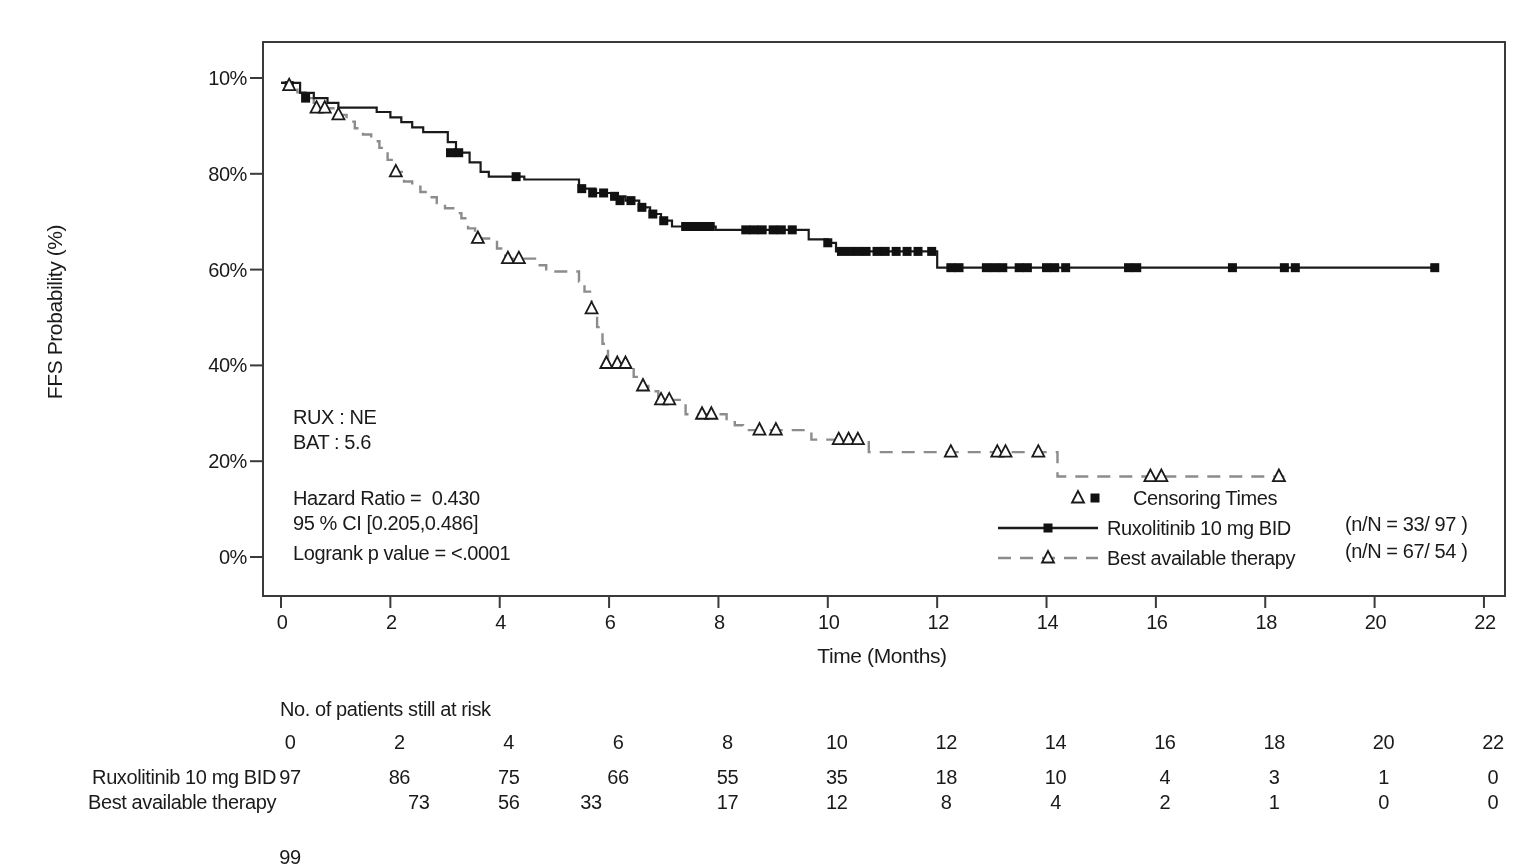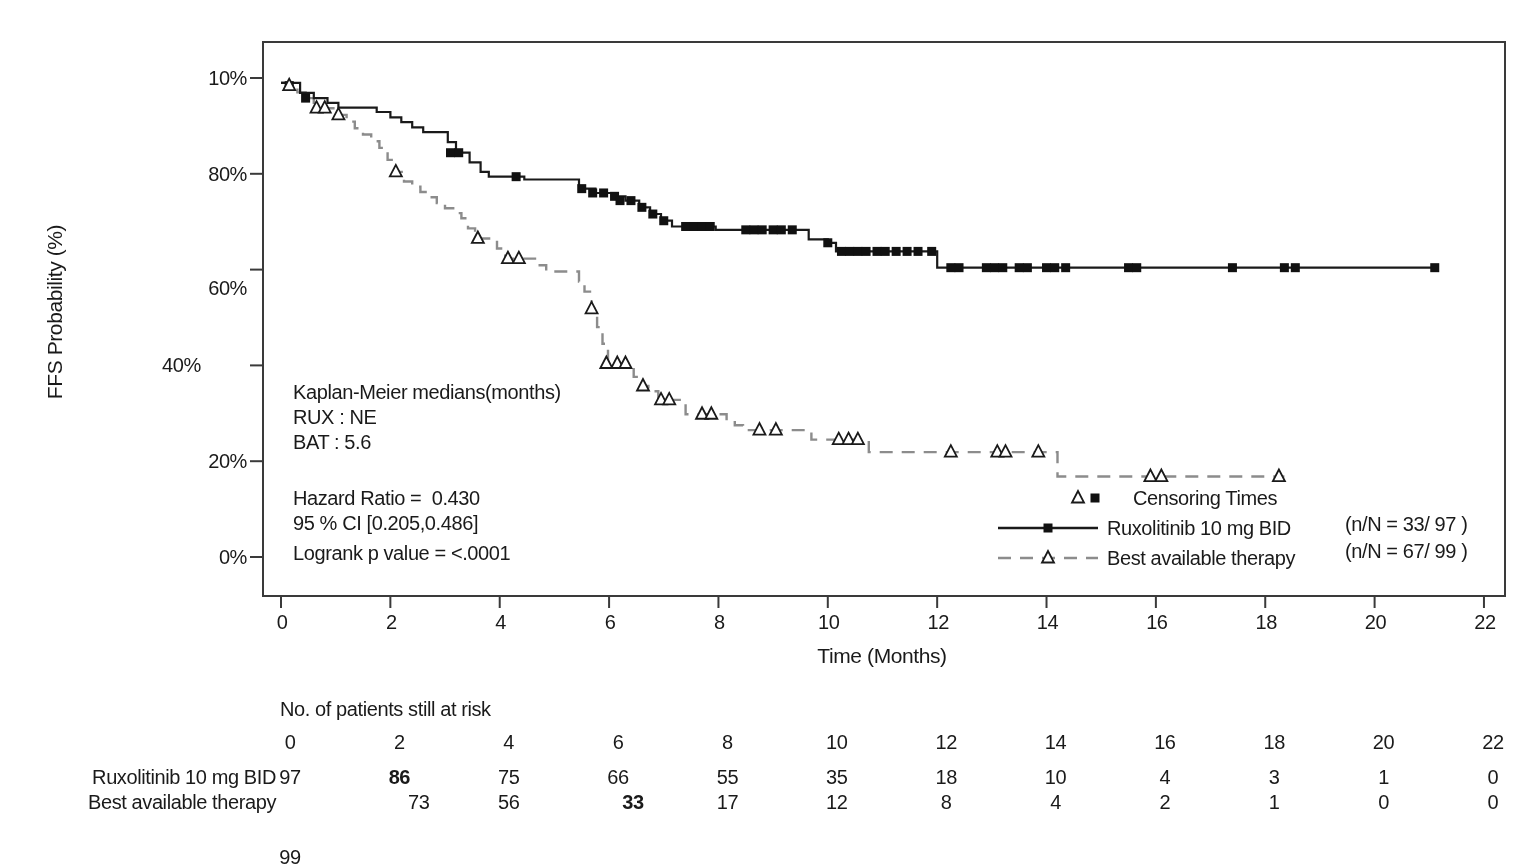--- a/index.html
+++ b/index.html
@@ -124,49 +124,48 @@
       <line x1="998" y1="528" x2="1098" y2="528" stroke="#1a1a1a" stroke-width="2.4"></line>
       <rect x="1043.5" y="523.5" width="9" height="9" fill="#111"></rect>
       <line x1="998" y1="558" x2="1098" y2="558" stroke="#8c8c8c" stroke-width="2.4" stroke-dasharray="13 9"></line>
       <polygon points="1048,551 1042,562.5 1054,562.5" fill="#ffffff" stroke="#1a1a1a" stroke-width="1.8"></polygon>
     </svg>
 
   <div class="txt ytitle">FFS Probability (%)</div>
 
   <div class="txt xtitle">Time (Months)</div>
 
-  <div class="txt" style="left:293px;top:381px;">Kaplan-Meier medians(months)</div>
   <div class="txt" style="left:293px;top:406px;">RUX : NE</div>
   <div class="txt" style="left:293px;top:431px;">BAT : 5.6</div>
   <div class="txt" style="left:293px;top:487px;">Hazard Ratio =  0.430</div>
   <div class="txt" style="left:293px;top:512px;">95 % CI [0.205,0.486]</div>
   <div class="txt" style="left:293px;top:542px;">Logrank p value = &lt;.0001</div>
 
   <div class="txt" style="left:1133px;top:487px;">Censoring Times</div>
   <div class="txt" style="left:1107px;top:517px;">Ruxolitinib 10 mg BID</div>
   <div class="txt" style="left:1345px;top:513px;">(n/N = 33/ 97 )</div>
   <div class="txt" style="left:1107px;top:547px;">Best available therapy</div>
-  <div class="txt" style="left:1345px;top:540px;">(n/N = 67/ 99 )</div>
+  <div class="txt" style="left:1345px;top:540px;">(n/N = 67/ 54 )</div>
 
   <div class="txt" style="left:280px;top:698px;">No. of patients still at risk</div>
   <div class="txt right" style="left:0px;top:766px;width:276px;">Ruxolitinib 10 mg BID</div>
   <div class="txt right" style="left:0px;top:791px;width:276px;">Best available therapy</div>
   <div id="at-risk-values">
       <div class="txt center" style="left: 260px; top: 731px; width: 60px;">0</div>
       <div class="txt center" style="left: 260px; top: 766px; width: 60px;">97</div>
       <div class="txt center" style="left: 260px; top: 812px; width: 60px; margin-top: 34px;">99</div>
       <div class="txt center" style="left: 369.36px; top: 731px; width: 60px;">2</div>
-      <div class="txt center" style="left: 369.36px; top: 766px; width: 60px; font-weight: bold;">86</div>
+      <div class="txt center" style="left: 369.36px; top: 766px; width: 60px;">86</div>
       <div class="txt center" style="left: 369.36px; top: 791px; width: 60px; text-align: right;">73</div>
       <div class="txt center" style="left: 478.72px; top: 731px; width: 60px;">4</div>
       <div class="txt center" style="left: 478.72px; top: 766px; width: 60px;">75</div>
       <div class="txt center" style="left: 478.72px; top: 791px; width: 60px;">56</div>
       <div class="txt center" style="left: 588.08px; top: 731px; width: 60px;">6</div>
       <div class="txt center" style="left: 588.08px; top: 766px; width: 60px;">66</div>
-      <div class="txt center" style="left: 603px; top: 791px; width: 60px; font-weight: bold;">33</div>
+      <div class="txt center" style="left: 561px; top: 791px; width: 60px;">33</div>
       <div class="txt center" style="left: 697.44px; top: 731px; width: 60px;">8</div>
       <div class="txt center" style="left: 697.44px; top: 766px; width: 60px;">55</div>
       <div class="txt center" style="left: 697.44px; top: 791px; width: 60px;">17</div>
       <div class="txt center" style="left: 806.8px; top: 731px; width: 60px;">10</div>
       <div class="txt center" style="left: 806.8px; top: 766px; width: 60px;">35</div>
       <div class="txt center" style="left: 806.8px; top: 791px; width: 60px;">12</div>
       <div class="txt center" style="left: 916.16px; top: 731px; width: 60px;">12</div>
       <div class="txt center" style="left: 916.16px; top: 766px; width: 60px;">18</div>
       <div class="txt center" style="left: 916.16px; top: 791px; width: 60px;">8</div>
       <div class="txt center" style="left: 1025.52px; top: 731px; width: 60px;">14</div>
@@ -182,22 +181,22 @@
       <div class="txt center" style="left: 1353.6px; top: 766px; width: 60px;">1</div>
       <div class="txt center" style="left: 1353.6px; top: 791px; width: 60px;">0</div>
       <div class="txt center" style="left: 1462.96px; top: 731px; width: 60px;">22</div>
       <div class="txt center" style="left: 1462.96px; top: 766px; width: 60px;">0</div>
       <div class="txt center" style="left: 1462.96px; top: 791px; width: 60px;">0</div>
     </div>
 
   <div id="tick-labels">
       <div class="txt" style="left:162px;top:546px;width:85px;text-align:right;">0%</div>
       <div class="txt" style="left:162px;top:450.2px;width:85px;text-align:right;">20%</div>
-      <div class="txt" style="left:162px;top:354.4px;width:85px;text-align:left;">40%</div>
-      <div class="txt" style="left:162px;top:258.6px;width:85px;text-align:right;margin-top:18px;">60%</div>
+      <div class="txt" style="left:162px;top:354.4px;width:85px;text-align:right;">40%</div>
+      <div class="txt" style="left:162px;top:258.6px;width:85px;text-align:right;">60%</div>
       <div class="txt" style="left:162px;top:162.8px;width:85px;text-align:right;">80%</div>
       <div class="txt" style="left:162px;top:67px;width:85px;text-align:right;">10%</div>
       <div class="txt" style="left:257px;top:611px;width:50px;text-align:center;">0</div>
       <div class="txt" style="left:366.36px;top:611px;width:50px;text-align:center;">2</div>
       <div class="txt" style="left:475.72px;top:611px;width:50px;text-align:center;">4</div>
       <div class="txt" style="left:585.0799999999999px;top:611px;width:50px;text-align:center;">6</div>
       <div class="txt" style="left:694.44px;top:611px;width:50px;text-align:center;">8</div>
       <div class="txt" style="left:803.8px;top:611px;width:50px;text-align:center;">10</div>
       <div class="txt" style="left:913.16px;top:611px;width:50px;text-align:center;">12</div>
       <div class="txt" style="left:1022.52px;top:611px;width:50px;text-align:center;">14</div>

